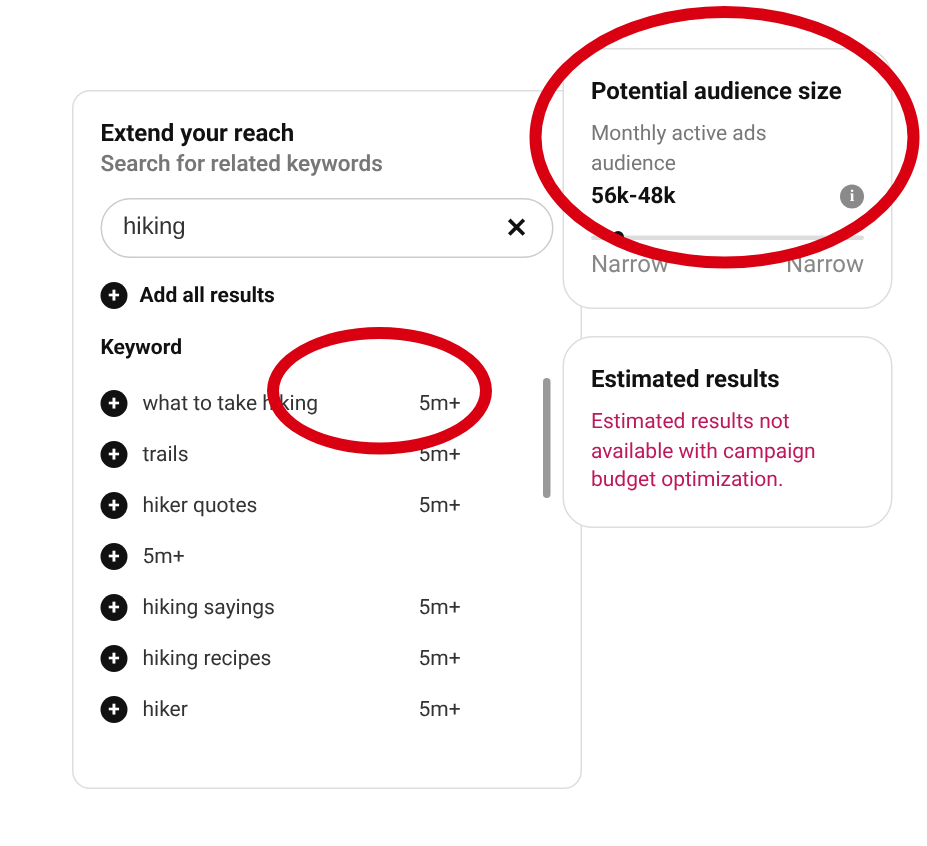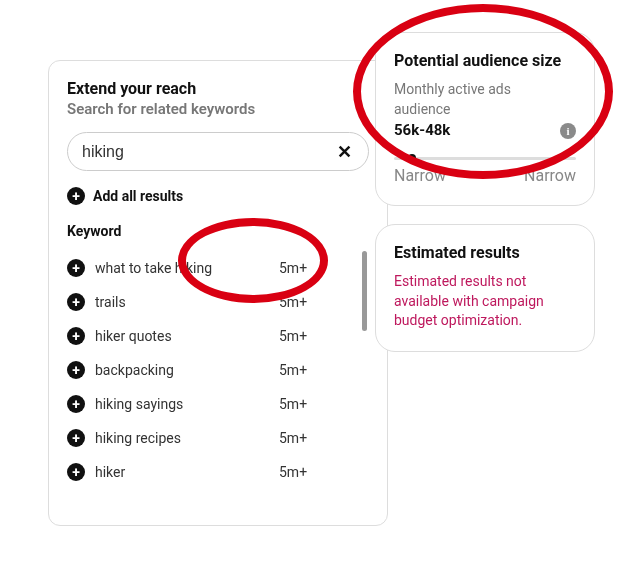--- a/index.html
+++ b/index.html
@@ -266,21 +266,20 @@
       <span class="kw-name">trails</span>
       <span class="kw-val">5m+</span>
     </div>
     <div class="kw-row">
       <span class="plus-circle">+</span>
       <span class="kw-name">hiker quotes</span>
       <span class="kw-val">5m+</span>
     </div>
     <div class="kw-row">
       <span class="plus-circle">+</span>
-      <span class="kw-name">backpacking</span>
       <span class="kw-val">5m+</span>
     </div>
     <div class="kw-row">
       <span class="plus-circle">+</span>
       <span class="kw-name">hiking sayings</span>
       <span class="kw-val">5m+</span>
     </div>
     <div class="kw-row">
       <span class="plus-circle">+</span>
       <span class="kw-name">hiking recipes</span>

